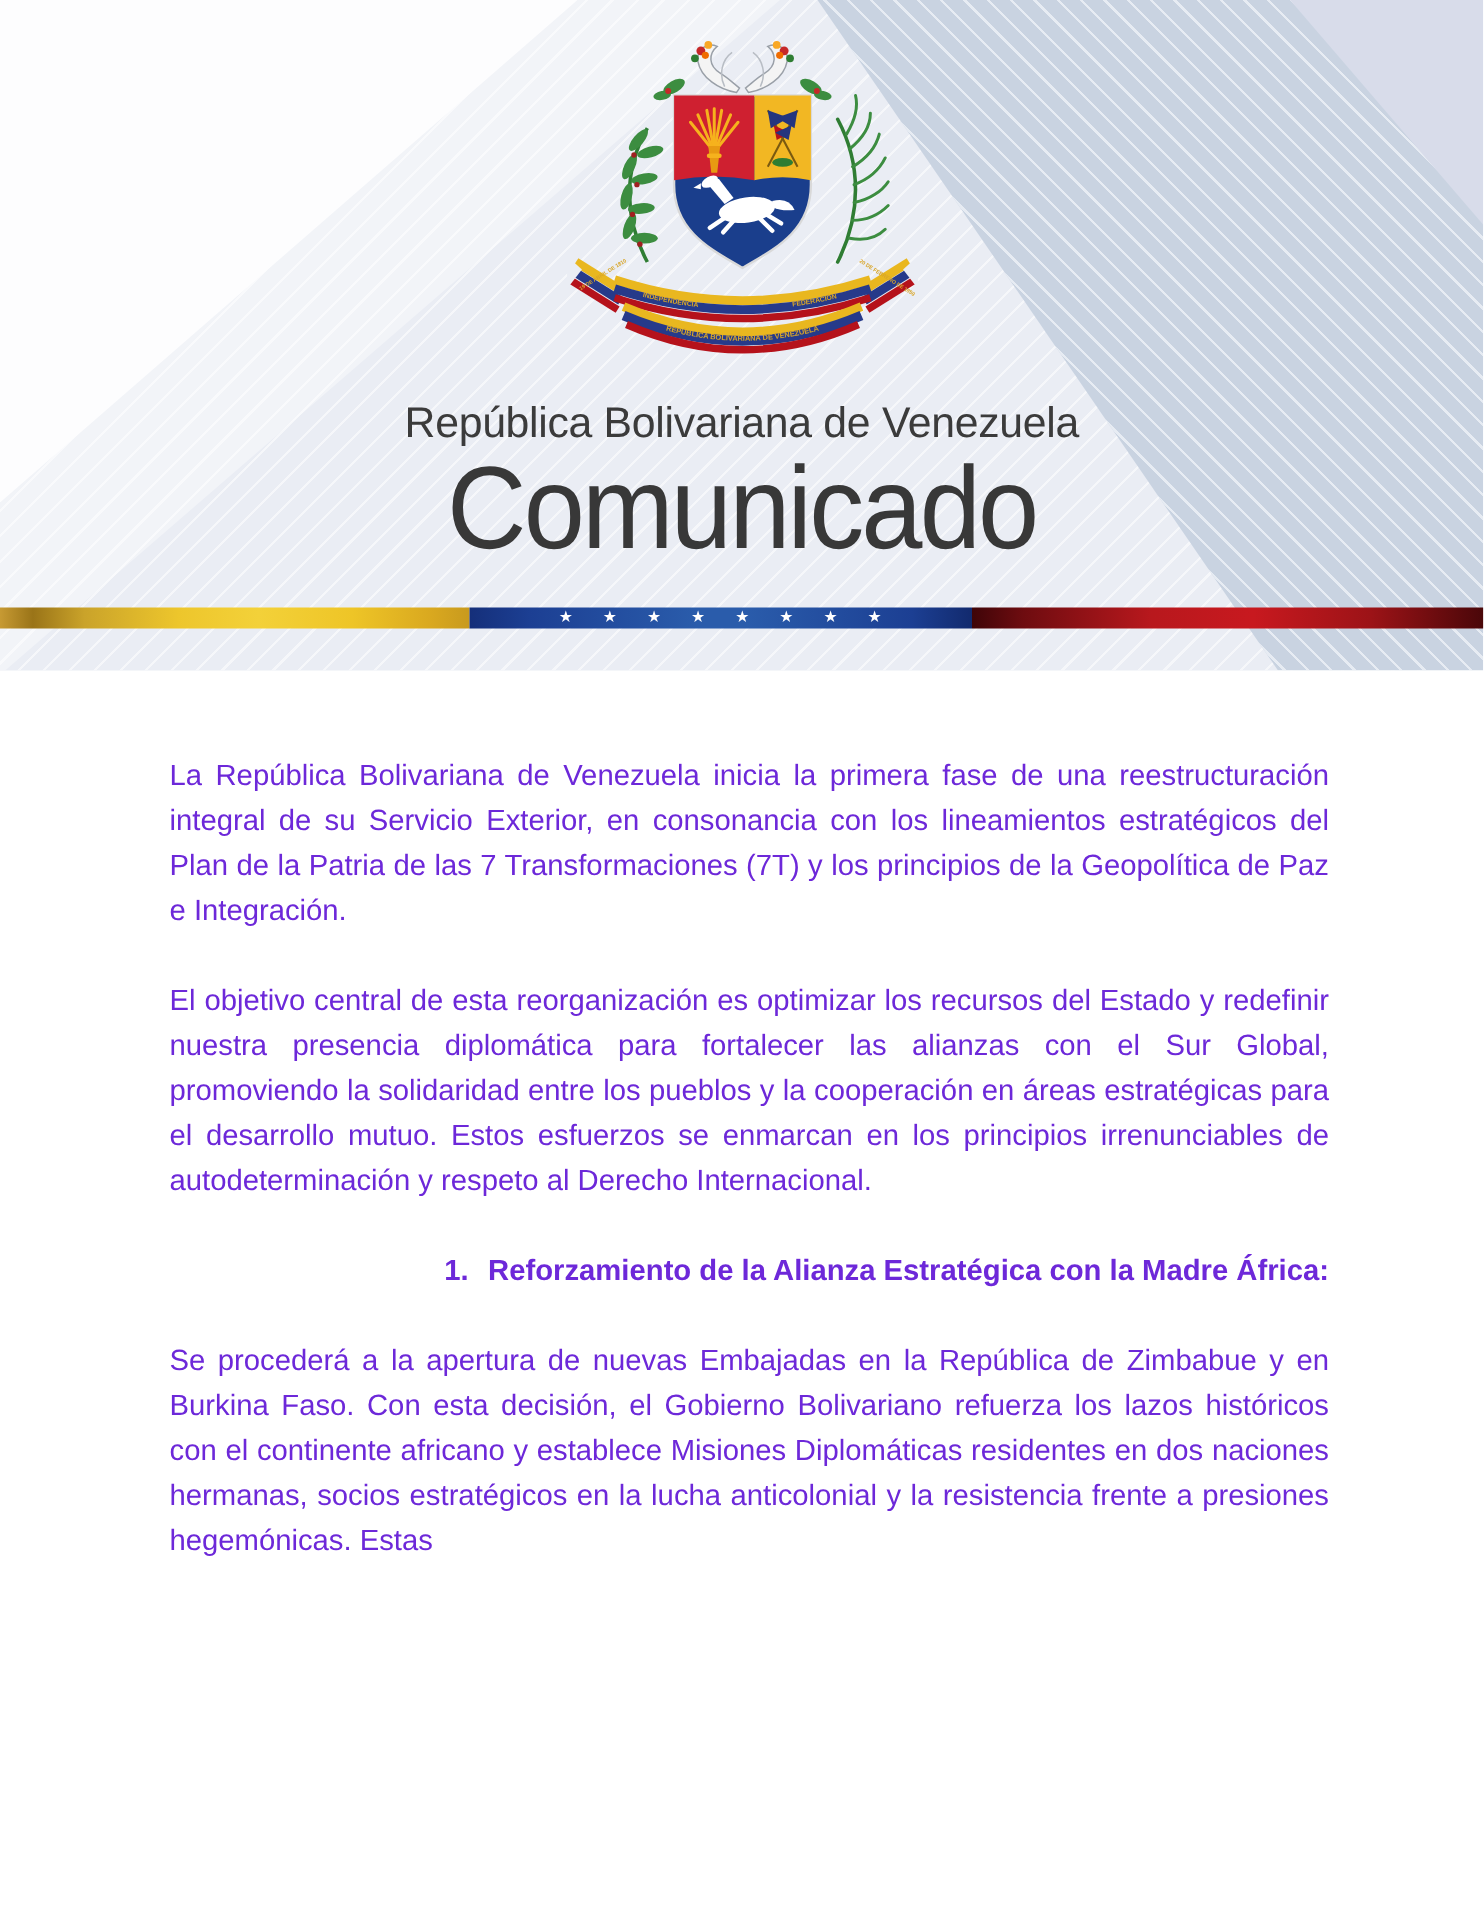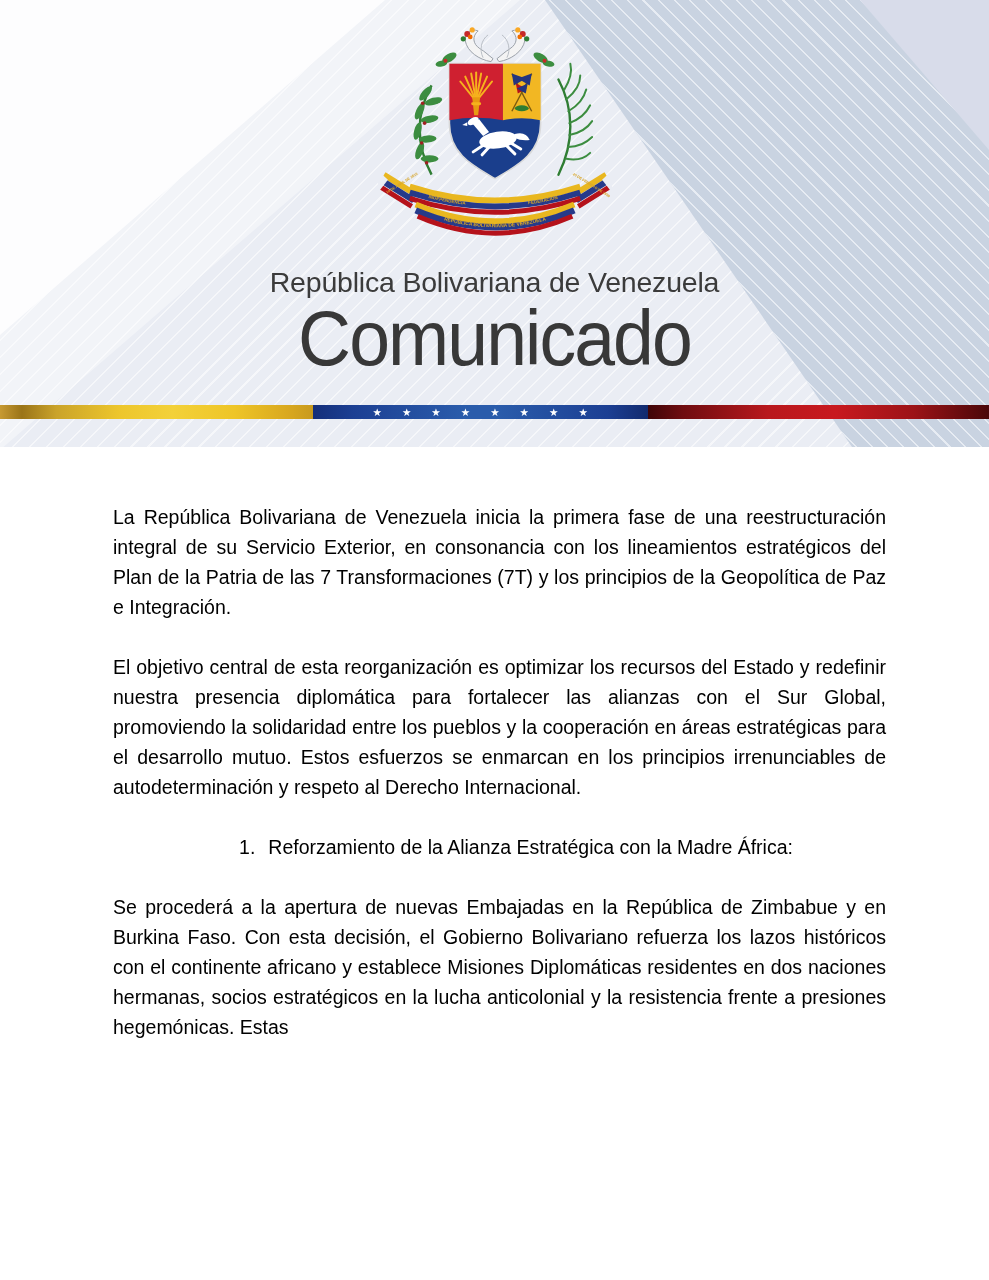--- a/index.html
+++ b/index.html
@@ -36,23 +36,23 @@
   .seg-yellow{width:31.6%;
     background:linear-gradient(90deg,#c79a33 0%,#9a7418 7%,#caa32a 18%,#edc62c 38%,#f3d139 55%,#eec527 75%,#d9a81f 92%,#c89a1e 100%);}
   .seg-blue{width:33.9%;display:flex;align-items:center;justify-content:center;gap:20px;
     background:linear-gradient(90deg,#152f7a 0%,#1c3f93 12%,#2a5cab 45%,#2a5cab 55%,#1c3f93 88%,#122a6e 100%);}
   .seg-blue .star{color:#ffffff;font-size:10.5px;line-height:14px;transform:translateY(-.5px);}
   .seg-red{flex:1;
     background:linear-gradient(90deg,#3f0508 0%,#6e0c10 10%,#b8181d 35%,#c8191f 55%,#9c1317 78%,#4a0709 100%);}
 
   
   .doc{position:absolute;top:447px;left:0;right:0;padding:55px 103px 0 113px;
-    font-size:19.5px;line-height:30px;color:#000000;text-align:justify;}
+    font-size:19.5px;line-height:30px;color:#6d28d9;text-align:justify;}
   .doc p{margin:0 0 30px 0;}
-  .doc .list-item{font-weight:400;text-align:center;padding-left:33px;}
+  .doc .list-item{font-weight:700;text-align:right;padding-left:33px;}
   .doc .list-item .num{display:inline-block;margin-right:13px;}
 </style>
 </head>
 <body>
 
 <div class="page">
 
   <header class="header">
     <div class="stripes-base"></div>
     <div class="wedge-soft"></div>

